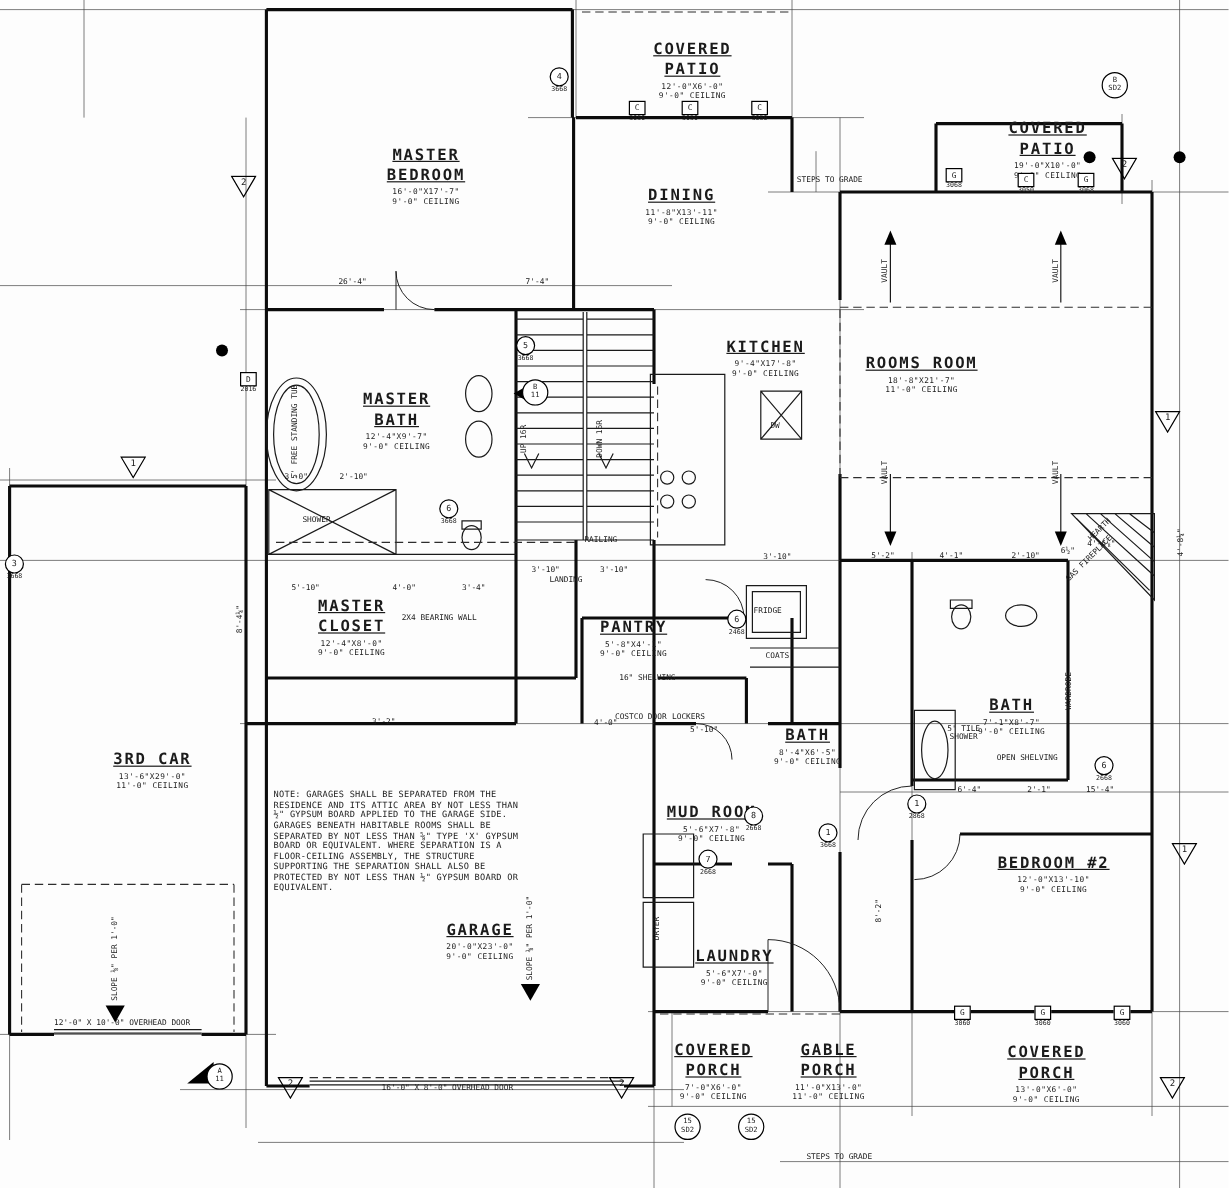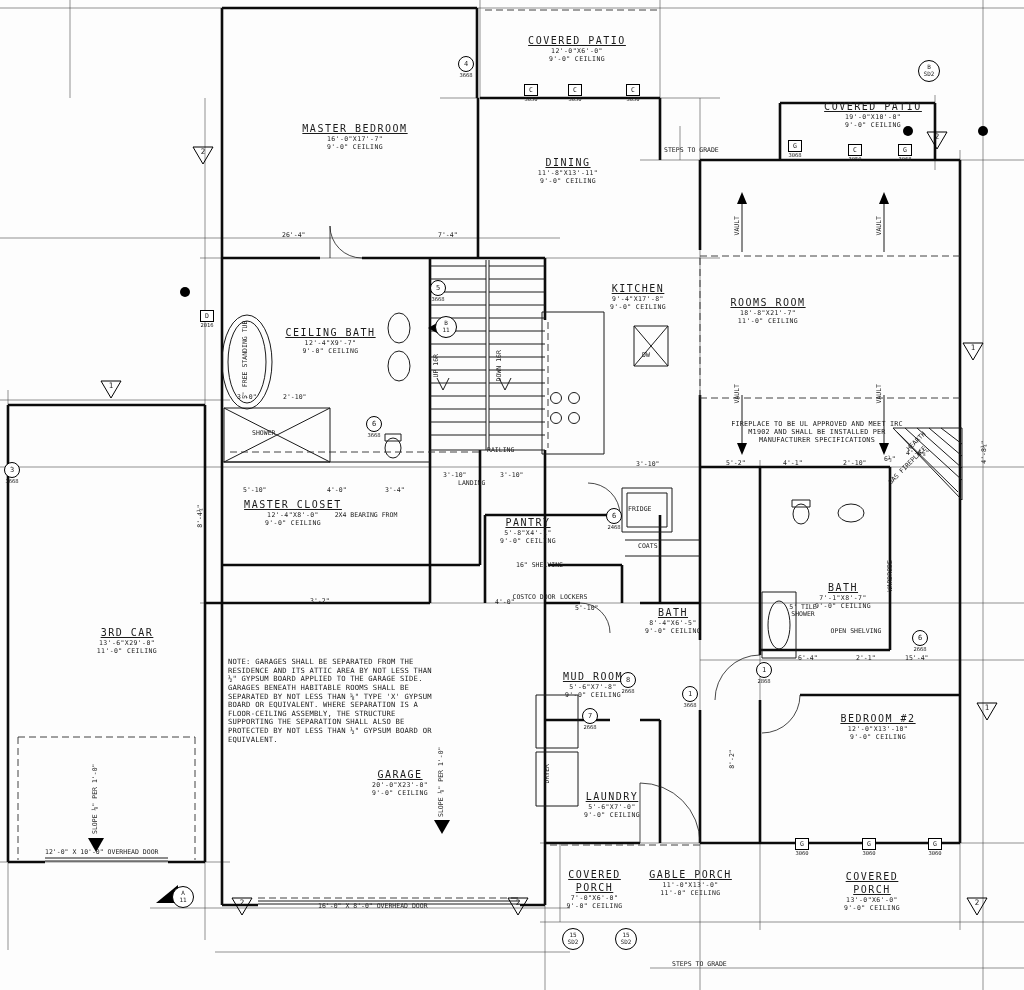--- a/index.html
+++ b/index.html
@@ -1,20 +1,20 @@
 <!DOCTYPE html>
 <html><head>
 <meta charset="utf-8">
 <style>
   html,body{margin:0;padding:0;background:#fff;}
   #canvas{position:relative;width:1024px;height:990px;background:#fdfdfd;overflow:hidden;
           font-family:"DejaVu Sans Mono",monospace;color:#1b1b1b;}
   #plansvg{position:absolute;left:0;top:0;}
   .lbl{position:absolute;text-align:center;line-height:1.3;}
-  .rn{font-size:10px;font-weight:normal;letter-spacing:1.5px;text-decoration:underline;}
+  .rn{font-size:13px;font-weight:bold;letter-spacing:1.5px;text-decoration:underline;}
   .rs{font-size:6.5px;letter-spacing:.4px;}
   .dim{position:absolute;font-size:6.5px;white-space:nowrap;}
   .ann{position:absolute;font-size:6.5px;text-align:center;line-height:1.15;white-space:nowrap;}
   .annw{white-space:normal;}
   .vert{transform:rotate(-90deg);transform-origin:center center;}
   .diag{transform:rotate(-45deg);transform-origin:center center;}
   .note{position:absolute;font-size:7.2px;line-height:1.2;width:208px;text-align:left;letter-spacing:.2px;}
   .door{position:absolute;display:flex;flex-direction:column;align-items:center;}
   .door .c{width:14px;height:14px;border:1px solid #000;border-radius:50%;font-size:7px;
            display:flex;align-items:center;justify-content:center;background:#fff;}
@@ -155,21 +155,21 @@
   <div class="rn">KITCHEN</div>
   <div class="rs">9'-4"X17'-8"</div>
   <div class="rs">9'-0" CEILING</div>
 </div>
 <div class="lbl" style="left:703px;top:296px;width:130px;">
   <div class="rn">ROOMS ROOM</div>
   <div class="rs">18'-8"X21'-7"</div>
   <div class="rs">11'-0" CEILING</div>
 </div>
 <div class="lbl" style="left:283px;top:326px;width:95px;">
-  <div class="rn">CEILING BATH</div>
+  <div class="rn">MASTER BATH</div>
   <div class="rs">12'-4"X9'-7"</div>
   <div class="rs">9'-0" CEILING</div>
 </div>
 <div class="lbl" style="left:243px;top:498px;width:100px;">
   <div class="rn">MASTER CLOSET</div>
   <div class="rs">12'-4"X8'-0"</div>
   <div class="rs">9'-0" CEILING</div>
 </div>
 <div class="lbl" style="left:72px;top:626px;width:110px;">
   <div class="rn">3RD CAR</div>
@@ -221,23 +221,22 @@
   <div class="rs">11'-0"X13'-0"</div>
   <div class="rs">11'-0" CEILING</div>
 </div>
 <div class="lbl" style="left:827px;top:870px;width:90px;">
   <div class="rn">COVERED PORCH</div>
   <div class="rs">13'-0"X6'-0"</div>
   <div class="rs">9'-0" CEILING</div>
 </div>
 
 <div class="note" style="left:228px;top:658px;">NOTE: GARAGES SHALL BE SEPARATED FROM THE RESIDENCE AND ITS ATTIC AREA BY NOT LESS THAN ½" GYPSUM BOARD APPLIED TO THE GARAGE SIDE. GARAGES BENEATH HABITABLE ROOMS SHALL BE SEPARATED BY NOT LESS THAN ⅝" TYPE 'X' GYPSUM BOARD OR EQUIVALENT. WHERE SEPARATION IS A FLOOR-CEILING ASSEMBLY, THE STRUCTURE SUPPORTING THE SEPARATION SHALL ALSO BE PROTECTED BY NOT LESS THAN ½" GYPSUM BOARD OR EQUIVALENT.</div>
-<div class="note" style="left:722px;top:420px;width:190px;text-align:center;font-size:6.8px;">FIREPLACE TO BE UL APPROVED AND MEET IRC M1902 AND SHALL BE INSTALLED PER MANUFACTURER SPECIFICATIONS</div>
-
-<div class="ann annw" style="left:330px;top:512px;width:72px;">2X4 BEARING FROM</div>
+
+<div class="ann annw" style="left:330px;top:512px;width:72px;">2X4 BEARING WALL</div>
 <div class="ann vert" style="left:196px;top:356px;width:100px;">5' FREE STANDING TUB</div>
 <div class="ann" style="left:252px;top:430px;">SHOWER</div>
 <div class="ann" style="left:487px;top:447px;">RAILING</div>
 <div class="ann" style="left:458px;top:480px;">LANDING</div>
 <div class="ann vert" style="left:412px;top:362px;width:50px;">UP 16R</div>
 <div class="ann vert" style="left:475px;top:362px;width:50px;">DOWN 16R</div>
 <div class="ann" style="left:516px;top:562px;">16" SHELVING</div>
 <div class="ann" style="left:560px;top:594px;">LOCKERS</div>
 <div class="ann annw" style="left:486px;top:594px;width:48px;margin-left:24px;">COSTCO DOOR</div>
 <div class="ann" style="left:628px;top:506px;">FRIDGE</div>

